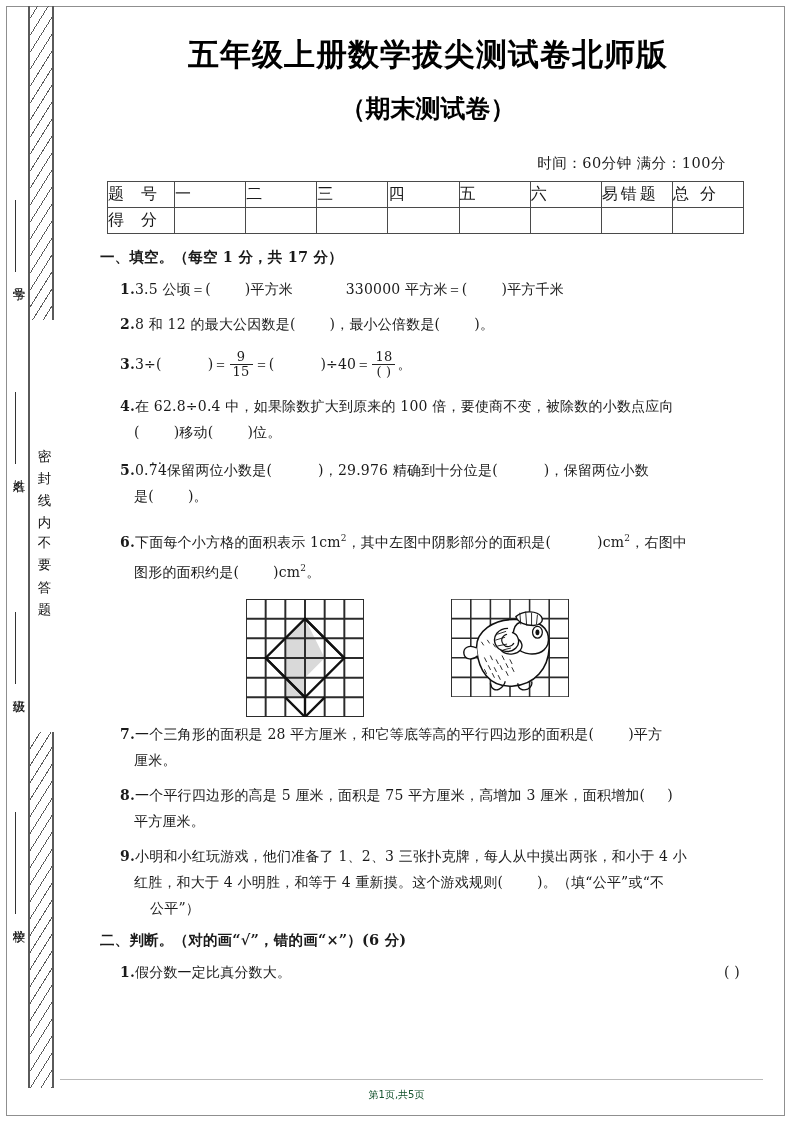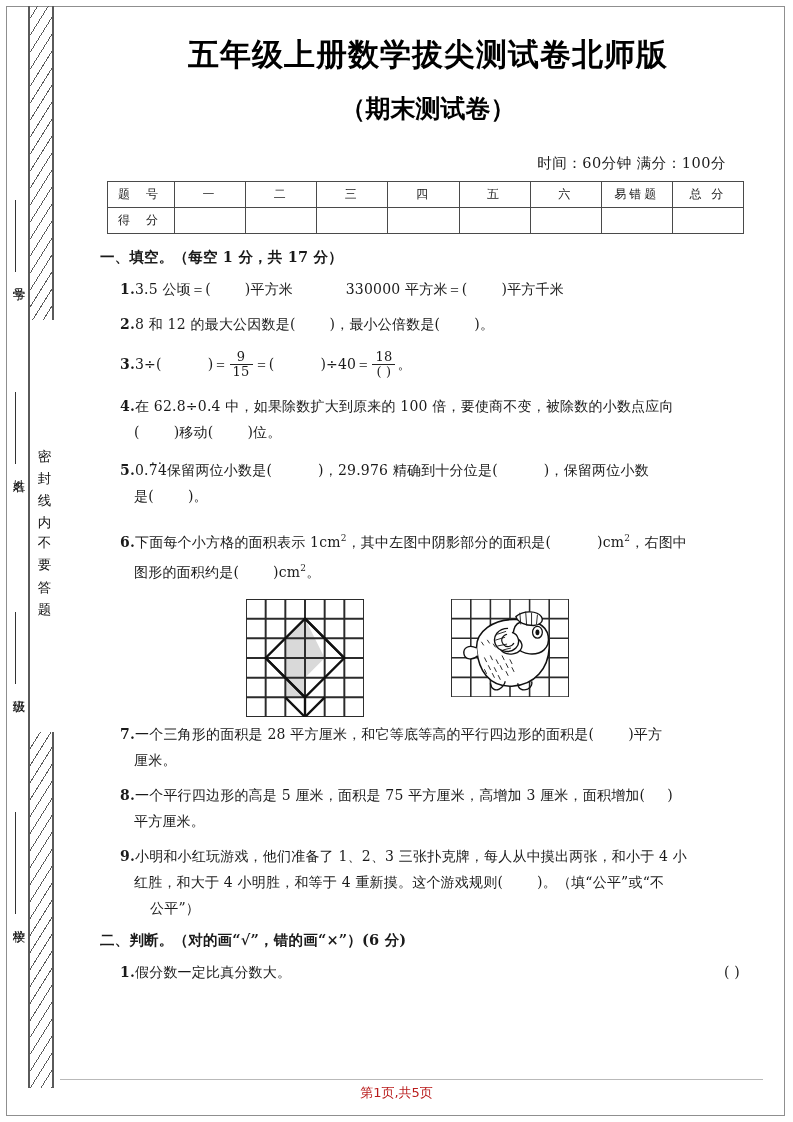--- a/index.html
+++ b/index.html
@@ -62,22 +62,22 @@
     text-align:right;font-size:14.5px;margin-top:28px;padding-right:32px;
     letter-spacing:.5px;
   }
 
   
   table.score{
     border-collapse:collapse;width:637px;margin-top:8px;margin-left:9px;
     table-layout:fixed;
   }
   table.score td{
-    border:1px solid #4a4a4a;height:25px;text-align:center;
-    font-size:12px;letter-spacing:3px;padding:0;
+    border:1px solid #4a4a4a;height:25px;
+    font-size:16px;letter-spacing:3px;padding:0;
   }
   table.score td.hd{width:66px;letter-spacing:6px;}
 
   
   .sec-head{
     font-size:14.5px;font-weight:bold;margin-top:14px;margin-left:2px;
     letter-spacing:.2px;
   }
   .sec-head .norm{font-weight:bold;}
   .q{
@@ -106,21 +106,21 @@
 
   
   .figs{position:relative;height:118px;margin-top:12px;}
   .figbox{position:absolute;}
   #fig-left{left:148px;top:2px;}
   #fig-right{left:353px;top:2px;}
 
   
   .footer{
     position:absolute;left:0;right:0;bottom:20px;text-align:center;
-    font-size:13px;color:#b91c1c;font-family:"DejaVu Sans","Liberation Sans",sans-serif;
+    font-size:10px;color:#14532d;font-family:"DejaVu Sans","Liberation Sans",sans-serif;
   }
   .footer-rule{
     position:absolute;left:60px;right:30px;bottom:42px;border-top:1px solid #b9b9b9;
   }
 </style>
 </head>
 <body>
 
 <div class="page-frame"></div>
 

